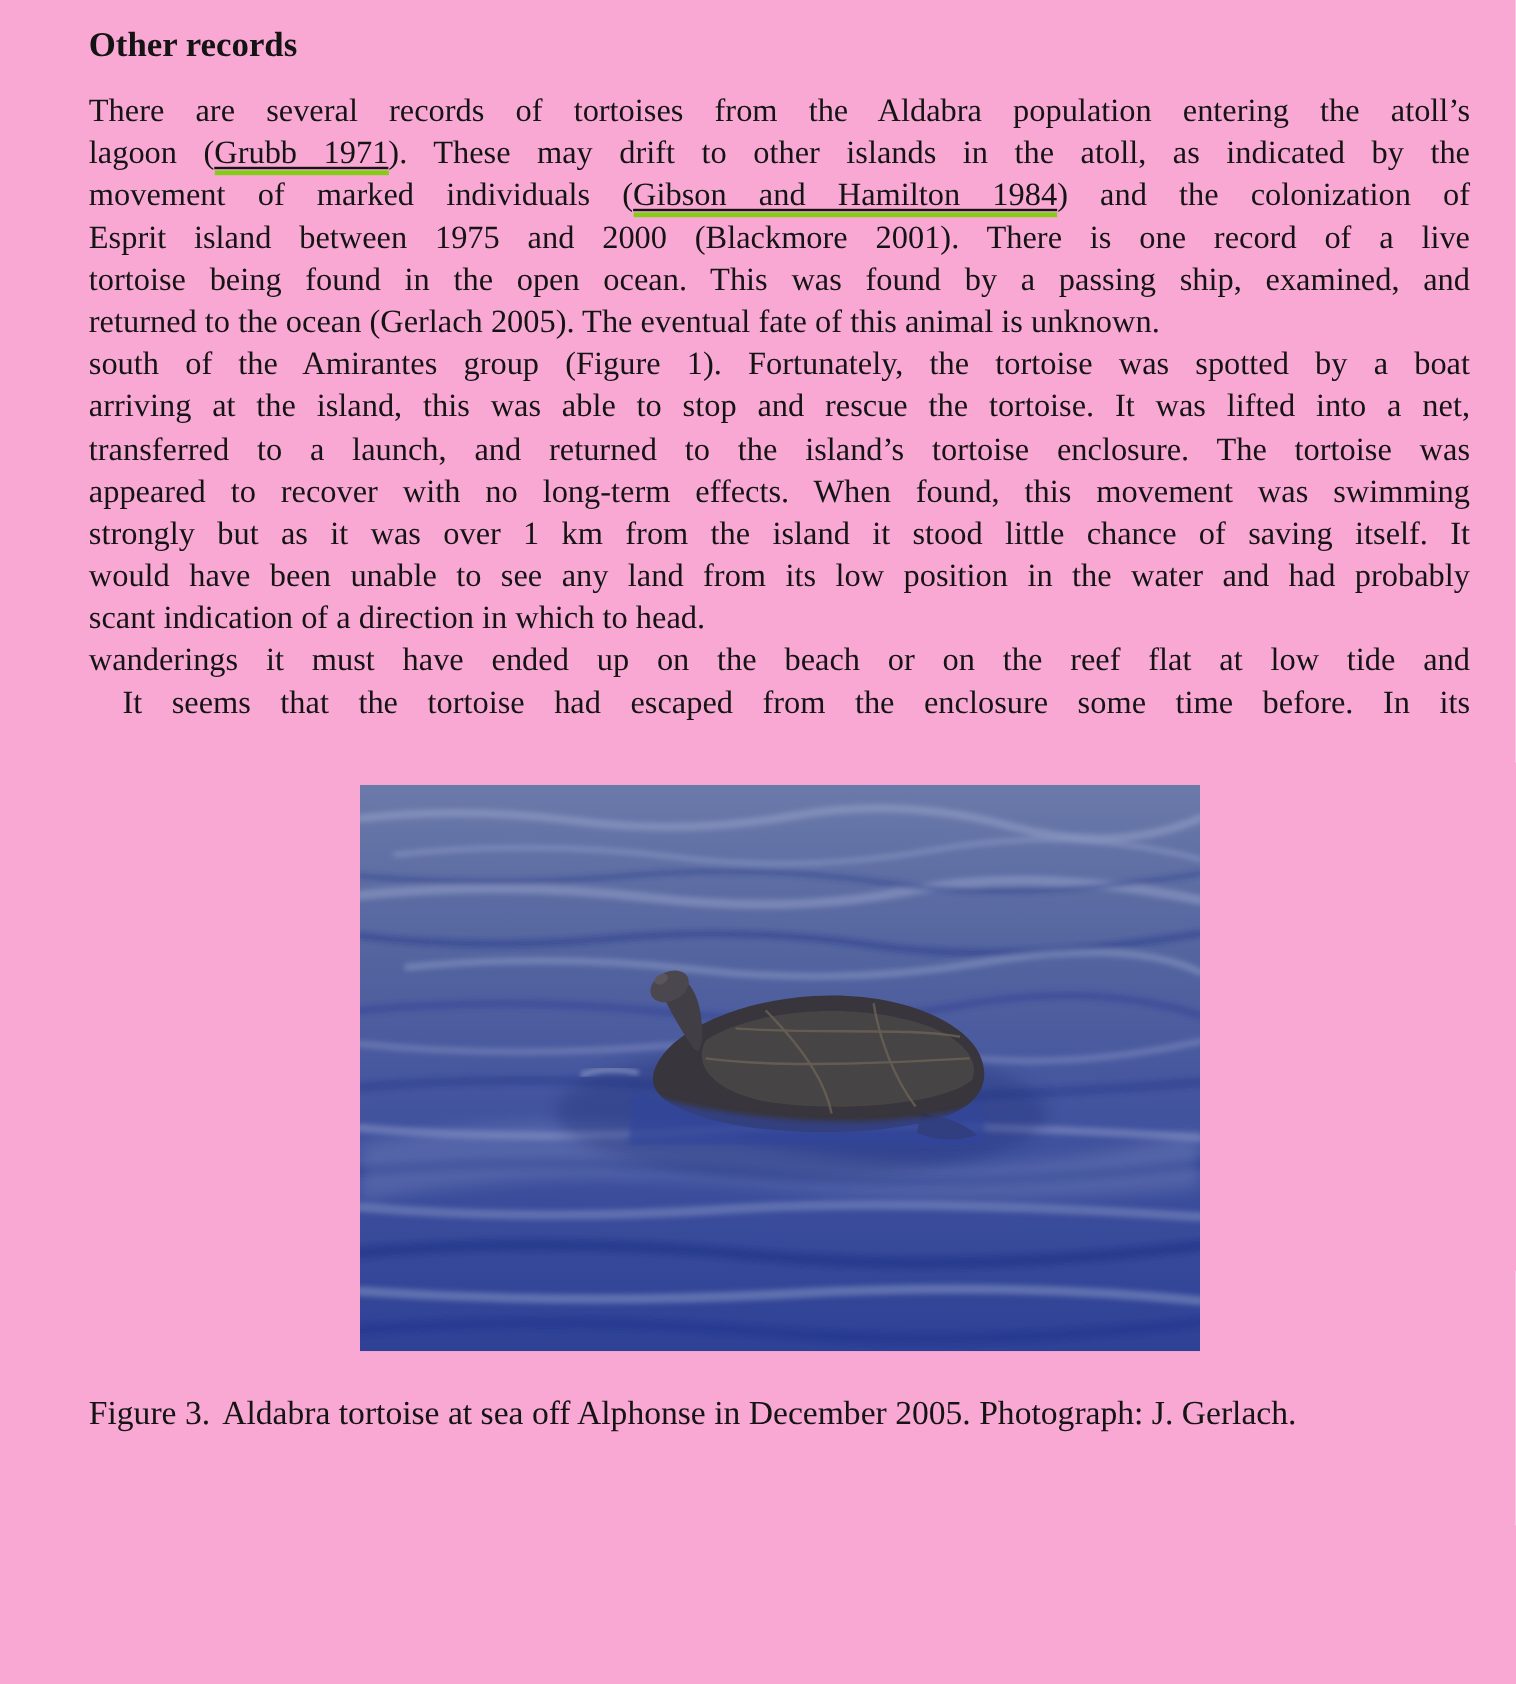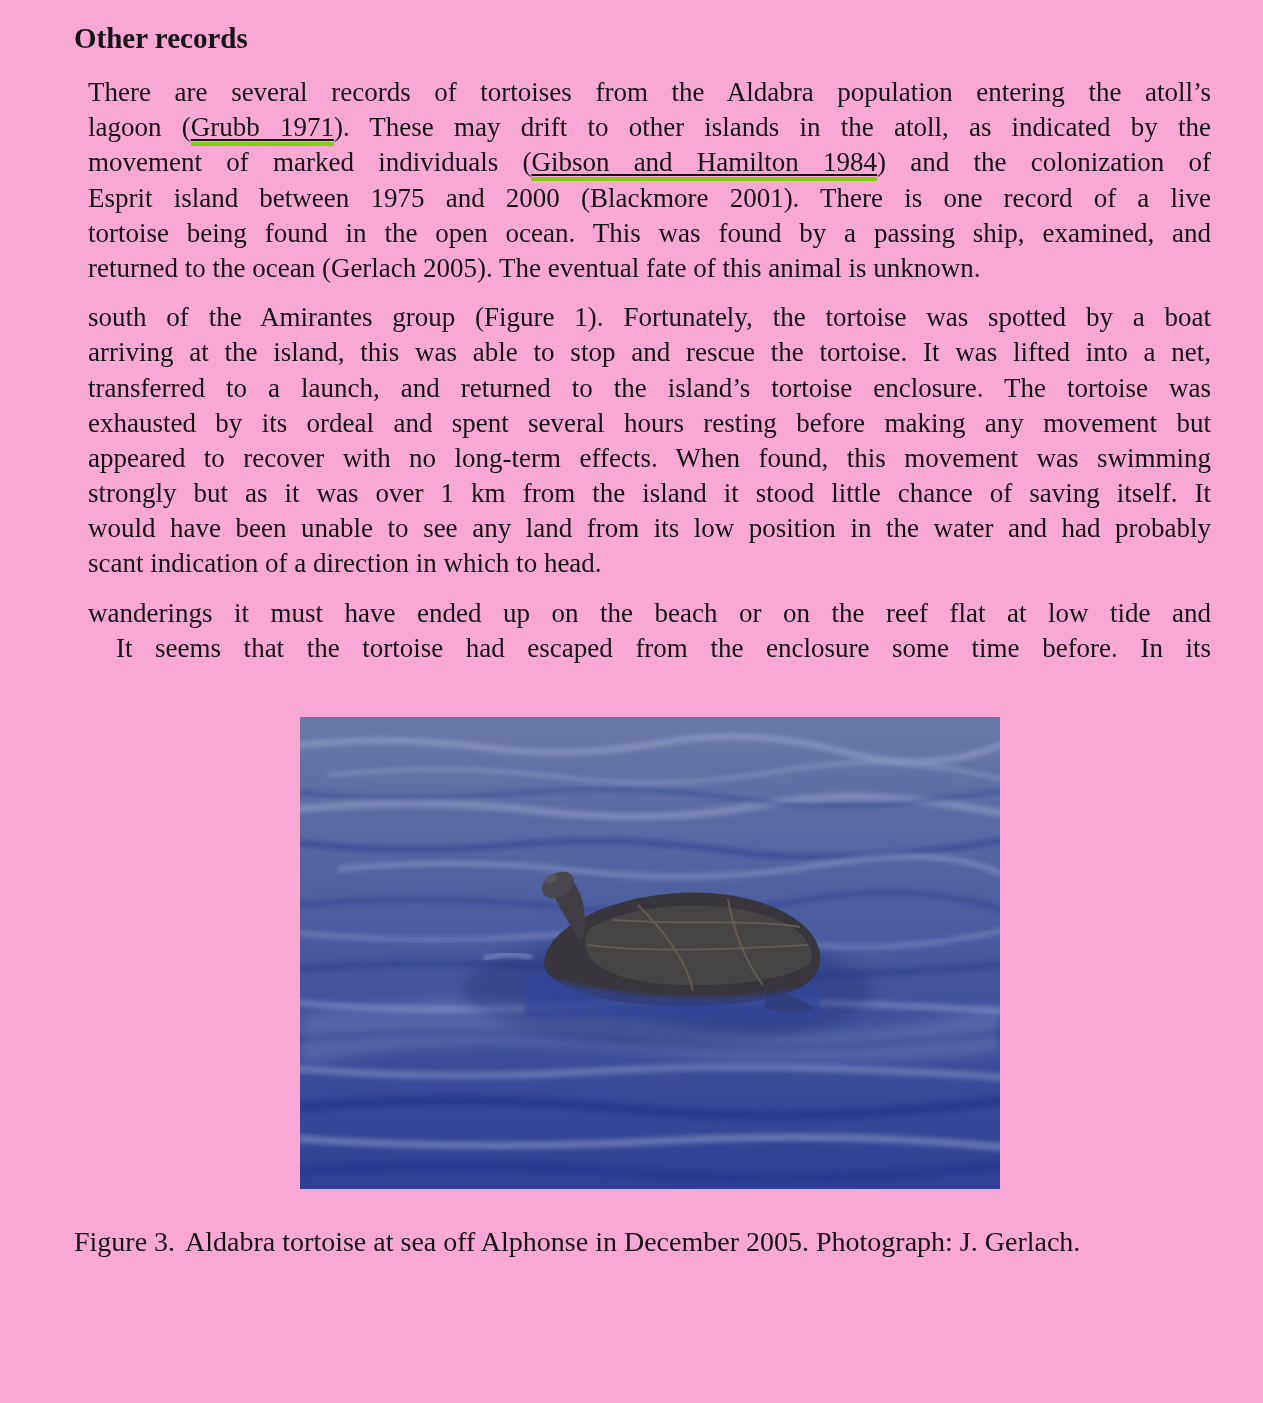--- a/index.html
+++ b/index.html
@@ -20,21 +20,21 @@
     width: 1151px;
   }
   .heading {
     margin: 0;
     padding-top: 21px;
     font-size: 29px;
     font-weight: bold;
     line-height: 34px;
   }
   .article { margin-top: 20px; font-size: 27px; }
-  .para { margin: 14px; }
+  .para { margin: 0; }
   .line {
     line-height: 35.2px;
     height: 35.2px;
     text-align: justify;
     text-align-last: justify;
   }
   .line-last { text-align-last: left; }
   .first-indent { text-indent: 28px; }
   .ref-link {
     color: inherit;
@@ -73,21 +73,20 @@
           <div class="line"><span>lagoon (</span><a class="ref-link">Grubb 1971</a><span>). These may drift to other islands in the atoll, as indicated by the</span></div>
           <div class="line"><span>movement of marked individuals (</span><a class="ref-link">Gibson and Hamilton 1984</a><span>) and the colonization of</span></div>
           <div class="line"><span>Esprit island between 1975 and 2000 (Blackmore 2001). There is one record of a live</span></div>
           <div class="line"><span>tortoise being found in the open ocean. This was found by a passing ship, examined, and</span></div>
           <div class="line line-last"><span>returned to the ocean (Gerlach 2005). The eventual fate of this animal is unknown.</span></div>
         </div>
         <div class="para">
           <div class="line"><span>south of the Amirantes group (Figure 1). Fortunately, the tortoise was spotted by a boat</span></div>
           <div class="line"><span>arriving at the island, this was able to stop and rescue the tortoise. It was lifted into a net,</span></div>
           <div class="line"><span>transferred to a launch, and returned to the island’s tortoise enclosure. The tortoise was</span></div>
-          <div class="line"><span>exhausted by its ordeal and spent several hours resting before making any movement but</span></div>
           <div class="line"><span>appeared to recover with no long-term effects. When found, this movement was swimming</span></div>
           <div class="line"><span>strongly but as it was over 1 km from the island it stood little chance of saving itself. It</span></div>
           <div class="line"><span>would have been unable to see any land from its low position in the water and had probably</span></div>
           <div class="line line-last"><span>scant indication of a direction in which to head.</span></div>
         </div>
         <div class="para">
           <div class="line"><span>wanderings it must have ended up on the beach or on the reef flat at low tide and</span></div>
           <div class="line first-indent"><span>It seems that the tortoise had escaped from the enclosure some time before. In its</span></div>
         </div>
       </div>

